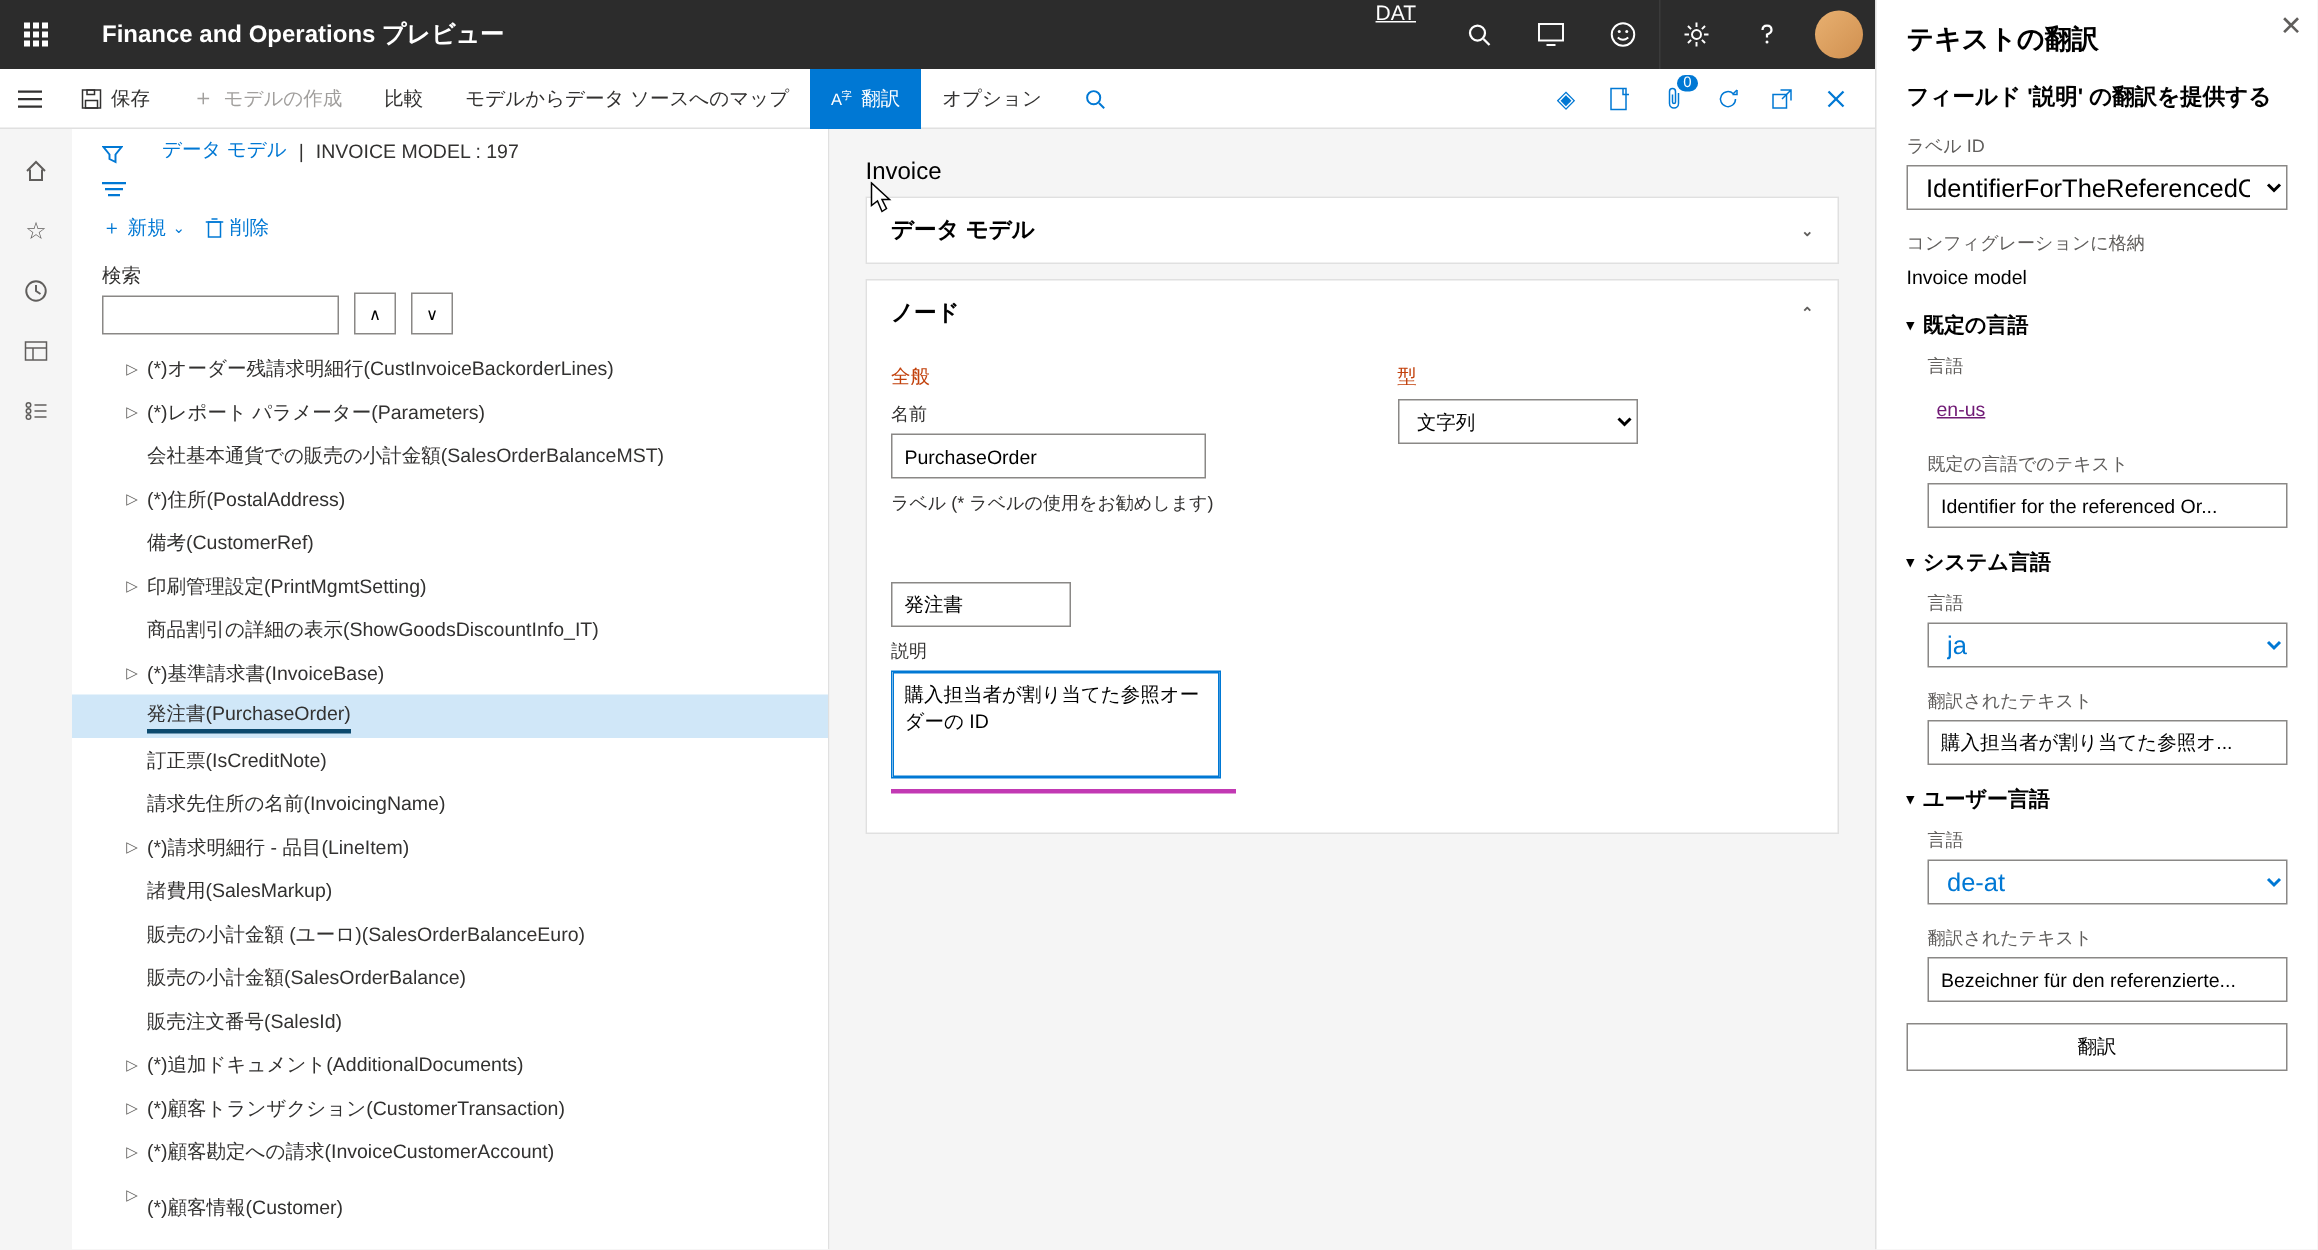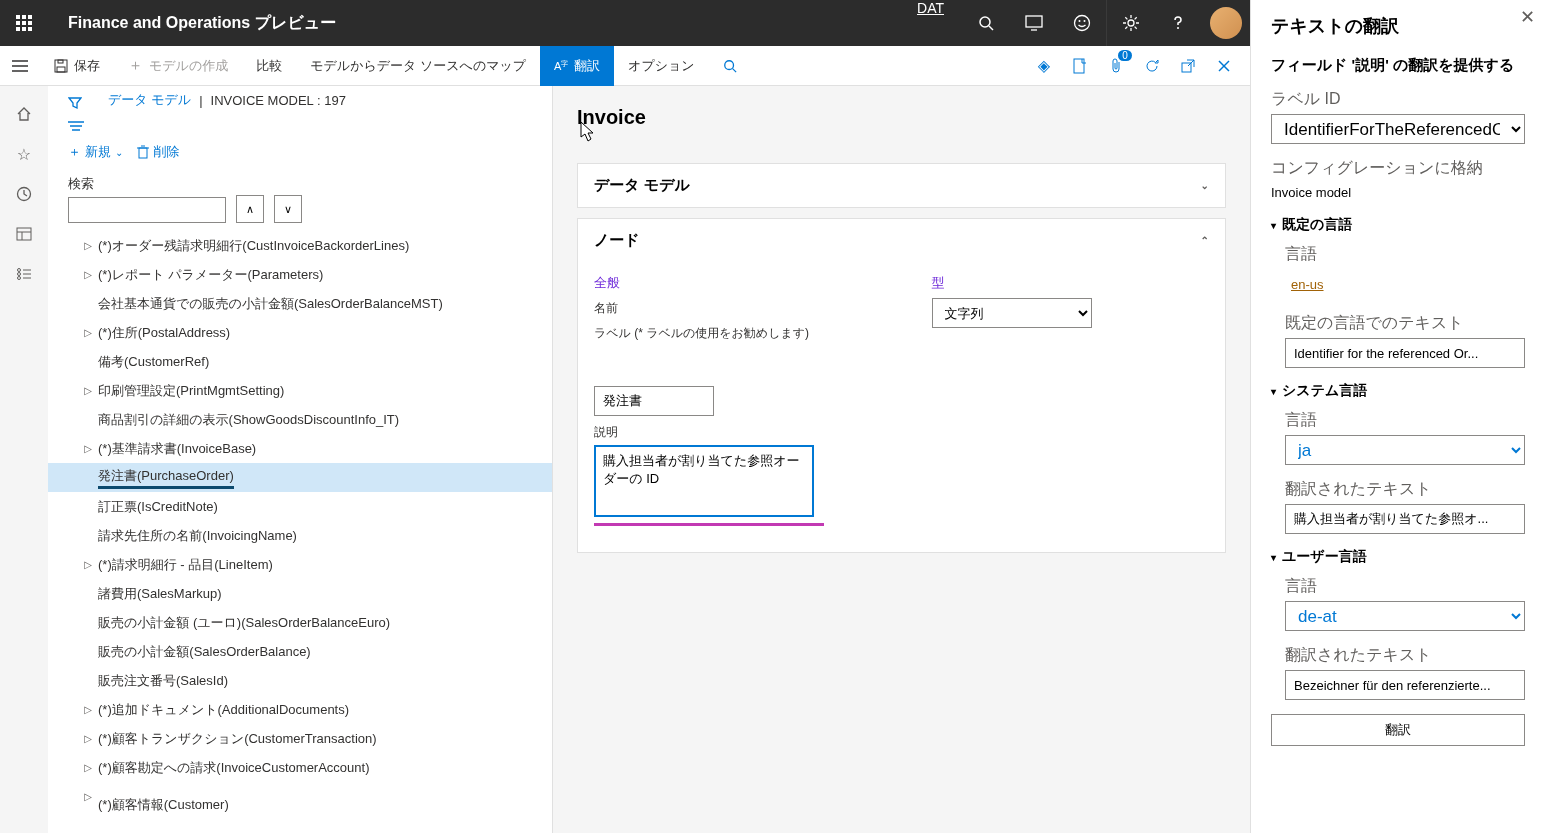--- a/index.html
+++ b/index.html
@@ -49,45 +49,45 @@
 .tree-list { flex: 1; overflow-y: auto; font-size: 13px; color: #323130; padding-bottom: 10px; }
 .tree-item { display: flex; align-items: center; height: 29px; cursor: pointer; }
 .tree-item .expander { width: 20px; text-align: center; color: #605e5c; font-size: 10px; }
 .tree-item.selected { background: #d0e7f8; }
 .tree-item .label { white-space: nowrap; }
 .ind-1 { padding-left: 30px; }
 .underline-magenta { border-bottom: 3px solid #0c4a6e; padding-bottom: 1px; display: inline-block; }
 
 
 .detail-panel { flex: 1; background: #f5f5f5; overflow-y: auto; padding: 20px 24px; }
-.detail-title { font-size: 20px; font-weight: 700; margin-bottom: 34px; }
+.detail-title { font-size: 16px; font-weight: 400; margin-bottom: 7px; }
 .card { background: #fff; border: 1px solid #e0e0e0; margin-bottom: 10px; }
 .card-header { padding: 12px 16px; font-size: 15px; font-weight: 600; display: flex; justify-content: space-between; align-items: center; cursor: pointer; }
 .card-body { padding: 12px 16px 18px; display: flex; gap: 60px; }
 .field-col { flex: 1; max-width: 300px; }
 .field-group { margin-bottom: 8px; }
 .field-group .flabel { font-size: 12px; color: #323130; margin-bottom: 4px; display: block; }
-.field-group .section-label { font-size: 13px; color: #6d28d9; margin-bottom: 6px; display: block; }
+.field-group .section-label { font-size: 13px; color: #c2410c; margin-bottom: 6px; display: block; }
 .text-input { width: 210px; height: 30px; border: 1px solid #8a8886; padding: 4px 8px; font-size: 13px; }
 .textarea-input { width: 220px; height: 72px; border: 1px solid #0078d4; padding: 6px 8px; font-size: 13px; resize: none; box-shadow: inset 0 0 0 1px #0078d4; }
 .textarea-underline { width: 230px; height: 3px; background: #c239b3; margin-top: 2px; }
 .select-input { width: 160px; height: 30px; border: 1px solid #8a8886; padding: 4px 8px; font-size: 13px; background: #fff; }
 
 
 .side-panel { width: 295px; background: #fff; border-left: 1px solid #e0e0e0; display: flex; flex-direction: column; padding: 14px 20px; overflow-y: auto; position: relative; }
 .side-close { position: absolute; top: 6px; right: 10px; font-size: 18px; cursor: pointer; color: #605e5c; }
 .side-title { font-size: 18px; font-weight: 600; margin-bottom: 16px; }
 .side-subtitle { font-size: 15px; font-weight: 600; margin-bottom: 14px; line-height: 1.4; }
-.side-label { font-size: 16px; color: #605e5c; margin-bottom: 4px; }
+.side-label { font-size: 12px; color: #605e5c; margin-bottom: 4px; }
 .side-select { width: 100%; height: 30px; border: 1px solid #8a8886; padding: 4px 8px; font-size: 17px; margin-bottom: 14px; background: #fff; }
 .side-text { font-size: 13px; margin-bottom: 14px; padding: 2px 0; }
 .section-head { display: flex; align-items: center; gap: 6px; font-size: 14px; font-weight: 600; margin-bottom: 10px; }
 .section-head .caret { font-size: 10px; }
 .side-input { width: 100%; height: 30px; border: 1px solid #8a8886; padding: 4px 8px; font-size: 13px; margin-bottom: 14px; }
-.side-input.link-text { color: #a16207; border: none; padding-left: 6px; width: 160px; text-decoration: underline; }
+.side-input.link-text { color: #701a75; border: none; padding-left: 6px; width: 160px; text-decoration: underline; }
 .translate-btn { padding: 6px 14px; border: 1px solid #8a8886; background: #fff; font-size: 13px; cursor: pointer; margin-bottom: 10px; }
 
 
 .tree-list::-webkit-scrollbar { width: 10px; }
 .tree-list::-webkit-scrollbar-thumb { background: #c8c6c4; }
 
 
 .chev { font-size: 10px; color: #605e5c; }
 
 .cursor-ptr { position: absolute; width: 20px; height: 20px; left: 578px; top: 75px; pointer-events: none; }
@@ -413,20 +413,21 @@
           <span>ノード</span>
           <span class="chev">⌃</span>
         </div>
         <div class="card-body">
           <div class="field-col">
             <div class="field-group">
               <span class="section-label">全般</span>
             </div>
             <div class="field-group">
               <span class="flabel">名前</span>
+              <input class="text-input" value="PurchaseOrder" style="">
             </div>
             <div class="field-group">
               <span class="flabel">ラベル (* ラベルの使用をお勧めします)</span>
               <input class="text-input" style="width: 120px; margin-top: 40px;" value="発注書">
             </div>
             <div class="field-group">
               <span class="flabel">説明</span>
               <textarea class="textarea-input" id="desc-ta" style="">購入担当者が割り当てた参照オーダーの ID</textarea>
               <div class="textarea-underline"></div>
             </div>

